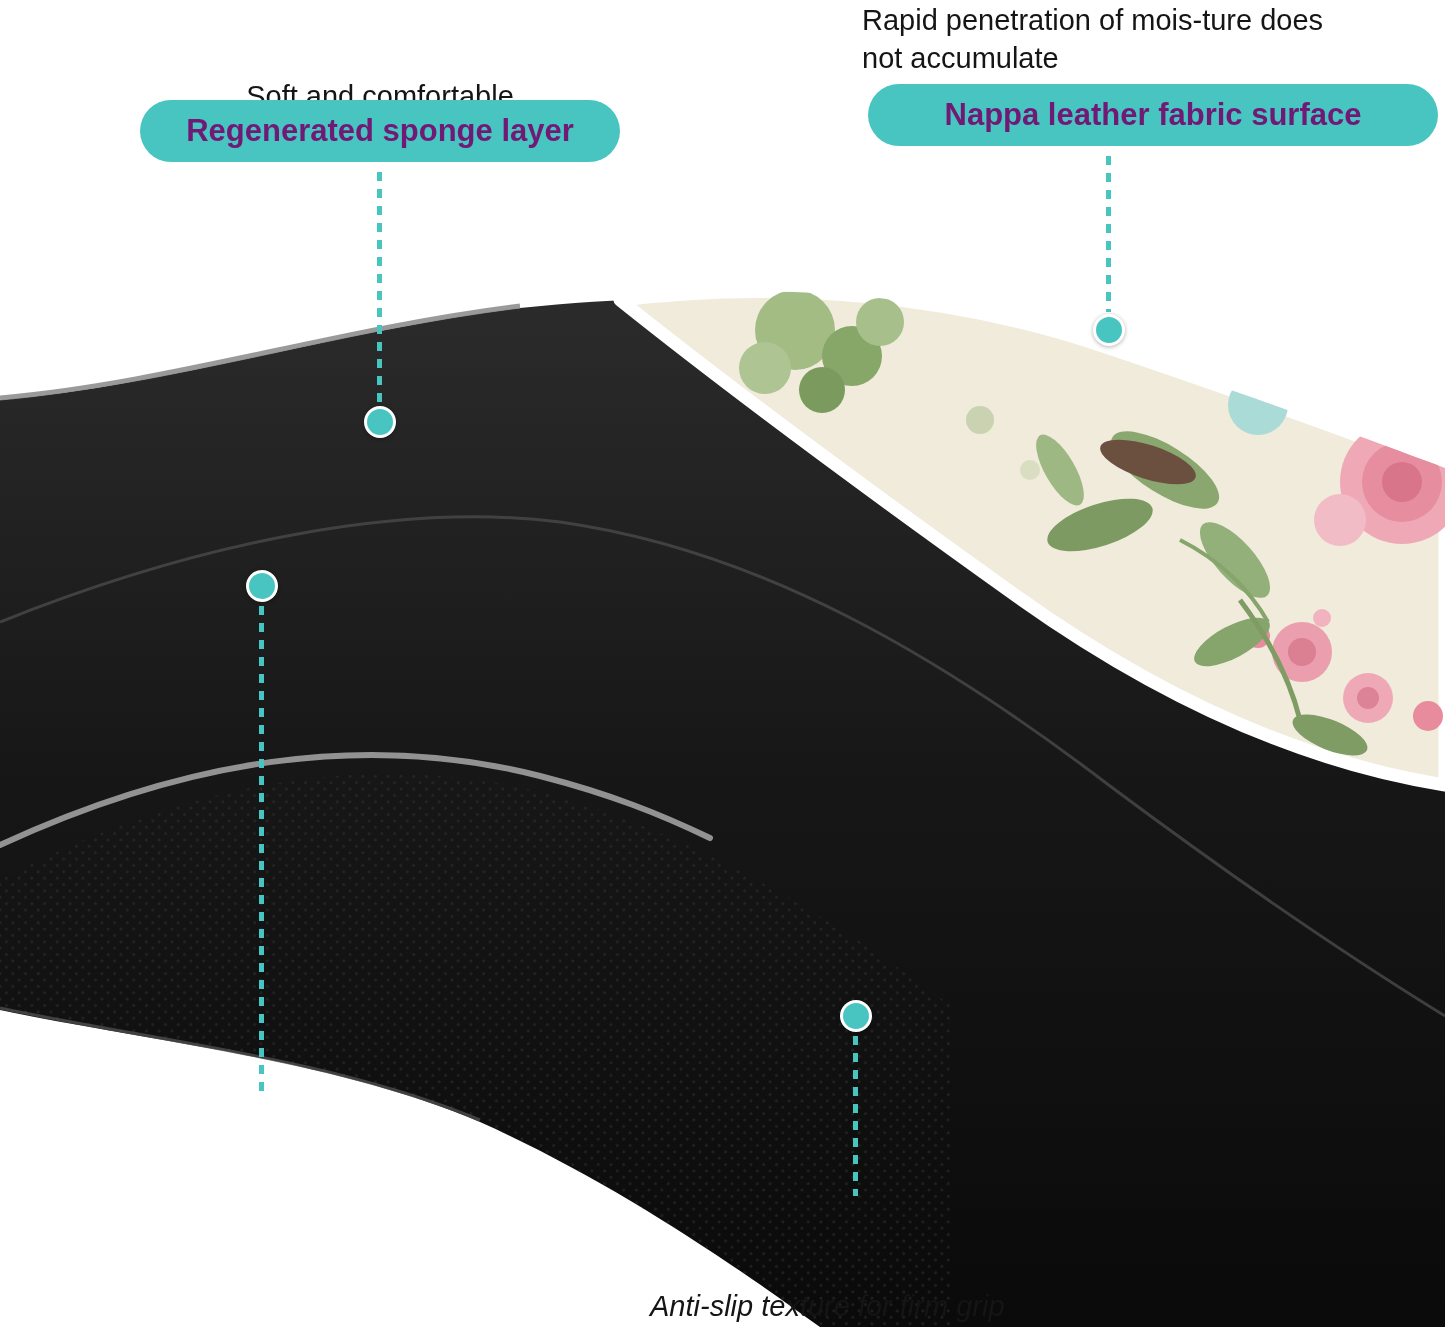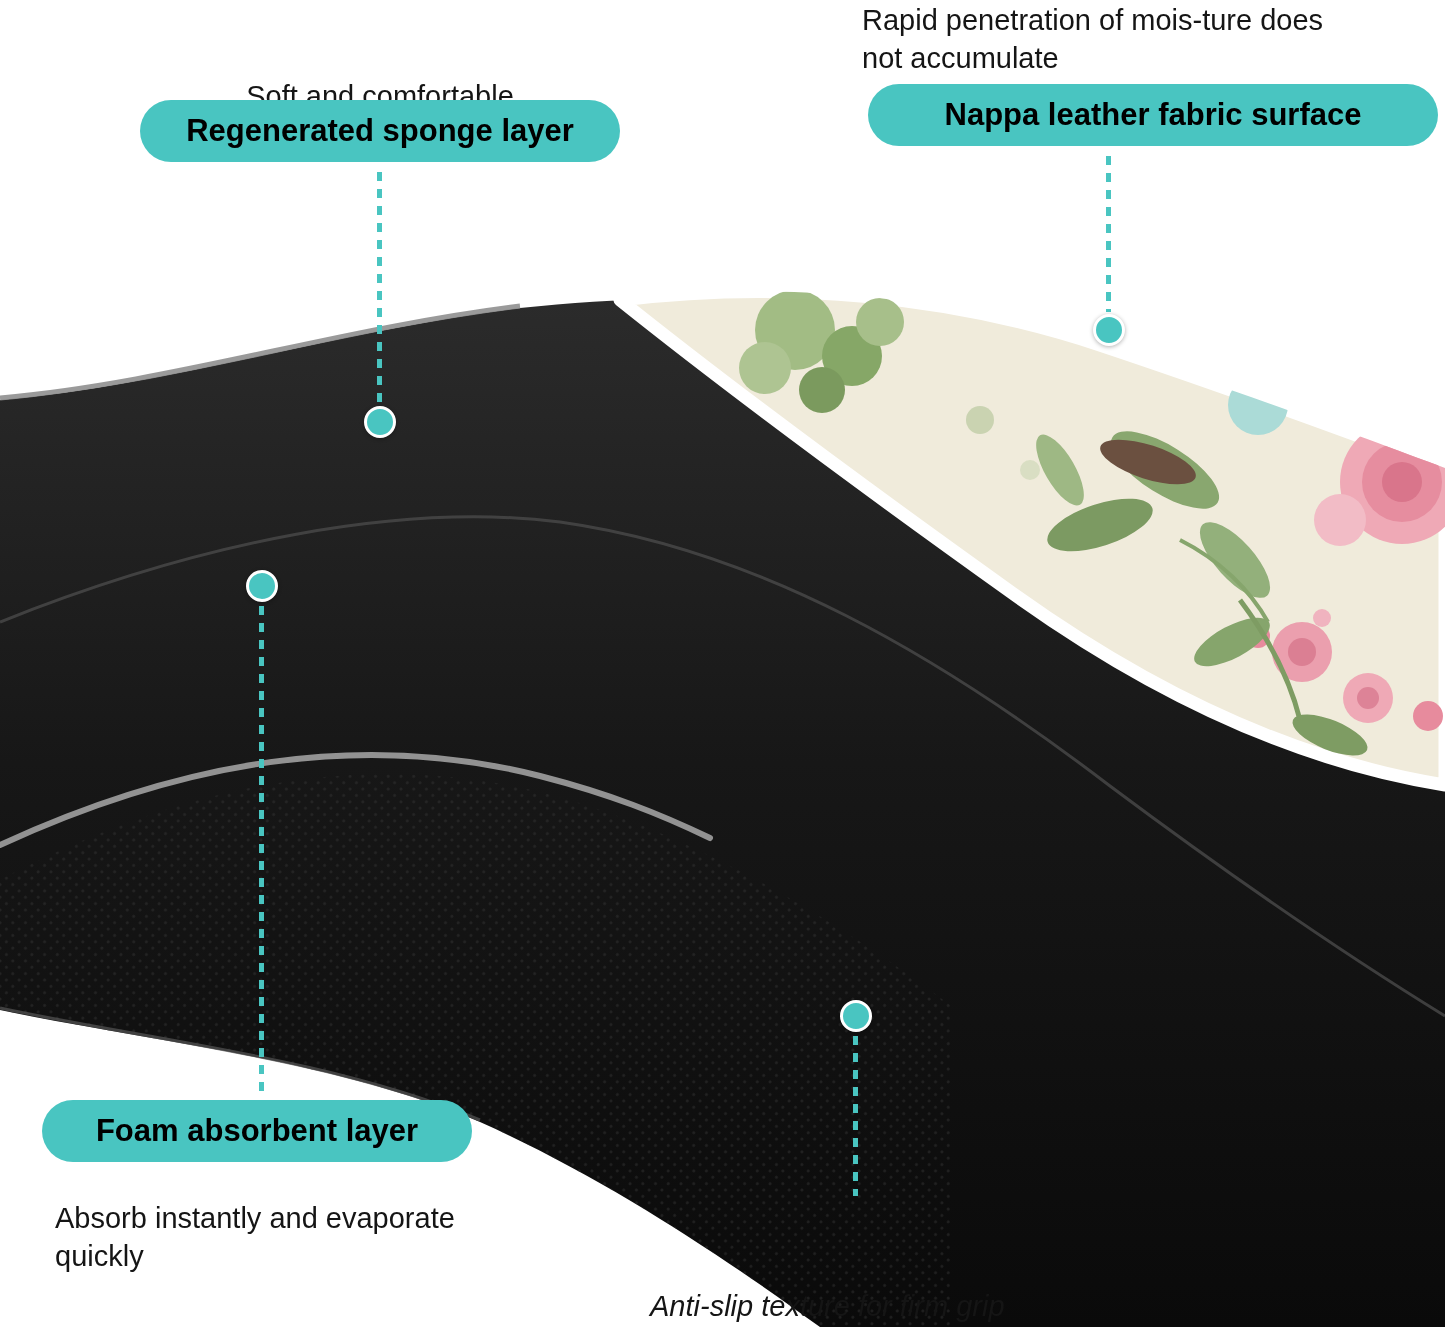--- a/index.html
+++ b/index.html
@@ -7,21 +7,21 @@
   body { background:#ffffff; font-family:"Liberation Sans", sans-serif; }
   .canvas { position:relative; width:1445px; height:1327px; background:#ffffff; overflow:hidden; }
   .mat-svg { position:absolute; left:0; top:0; }
   .note {
     position:absolute; color:var(--ink); font-size:29px; line-height:1.3;
     white-space:pre-line;
   }
   .note.centered { text-align:center; }
   .pill {
     position:absolute; display:inline-flex; align-items:center; justify-content:center;
-    background:var(--accent); color:#000000; font-weight:bold; font-size:31px;
+    background:var(--accent); color:#701a75; font-weight:bold; font-size:31px;
     padding:13px 42px; border-radius:999px; white-space:nowrap;
   }
   .lead {
     position:absolute; width:5px;
     background-image:repeating-linear-gradient(to bottom, var(--accent) 0 9px, transparent 9px 17px);
   }
   .dot {
     position:absolute; width:32px; height:32px; border-radius:50%;
     background:var(--accent); border:3px solid #ffffff;
     box-shadow:0 1px 4px rgba(0,0,0,.3);
@@ -105,21 +105,18 @@
   <div class="dot" style="left:364px; top:406px;"></div>
 
   <div class="note" style="left:862px; top:2px; width:590px;">Rapid penetration of mois-ture does
 not accumulate</div>
   <div class="pill" style="left:868px; top:84px; min-width:570px;">Nappa leather fabric surface</div>
   <div class="lead" style="left:1106px; top:156px; height:156px;"></div>
   <div class="dot" style="left:1093px; top:314px;"></div>
 
   <div class="dot" style="left:246px; top:570px;"></div>
   <div class="lead" style="left:259px; top:606px; height:490px;"></div>
-  <div class="pill" style="left:42px; top:1100px; min-width:430px;">Foam absorbent layer</div>
-  <div class="note" style="left:55px; top:1200px; width:470px;">Absorb instantly and evaporate
-quickly</div>
 
   <div class="dot" style="left:840px; top:1000px;"></div>
   <div class="lead" style="left:853px; top:1036px; height:160px;"></div>
   <div class="note" style="left:650px; top:1288px; width:450px;font-style:italic;">Anti-slip texture for firm grip</div>
 
 </div>
 
 </body></html>

